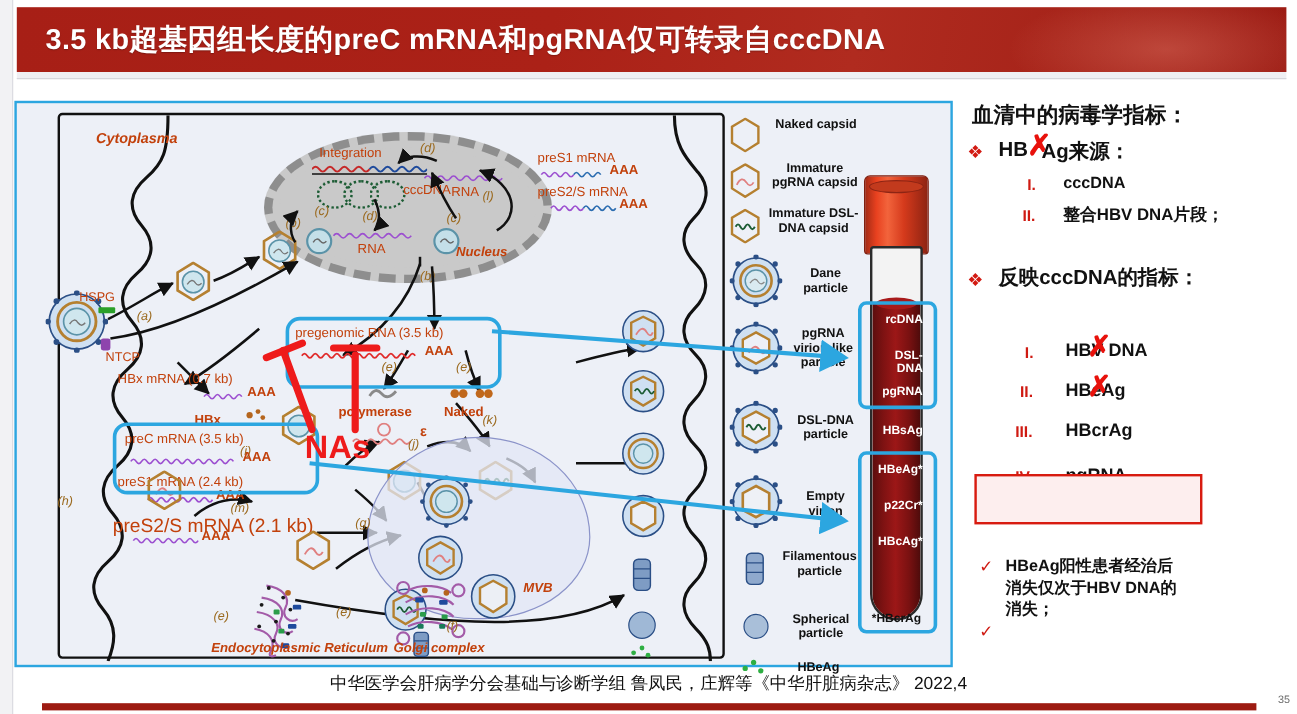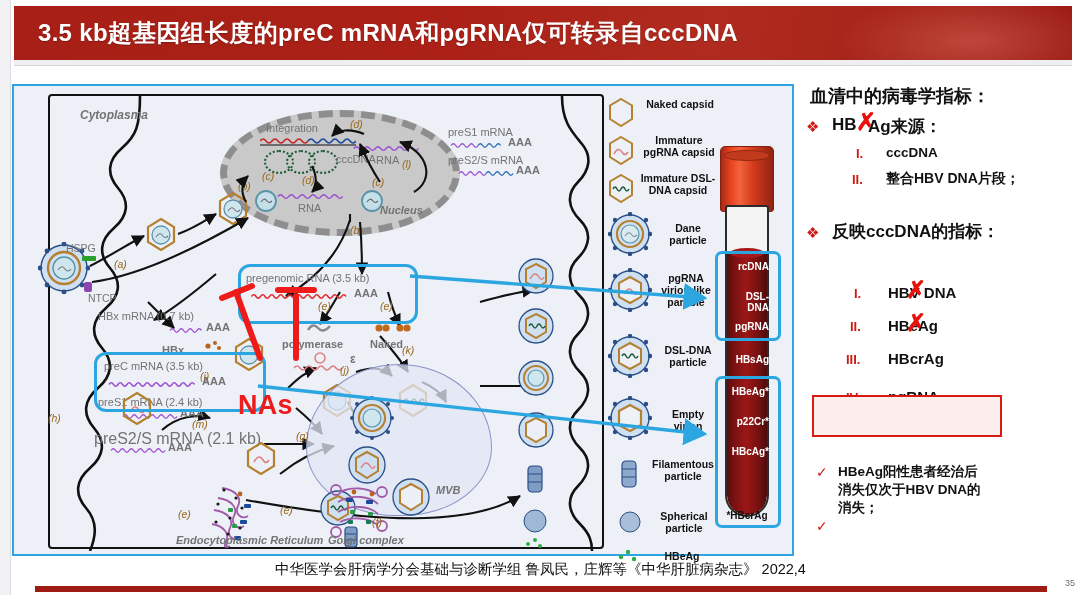--- a/index.html
+++ b/index.html
@@ -32,21 +32,21 @@
   
   .diagram{
     position:absolute;left:12px;top:84px;width:782px;height:472px;
     background:#edf0f7;border:2px solid #2ca6e0;box-sizing:border-box;
   }
   .dg-inner{
     position:absolute;left:34px;top:8px;width:556px;height:455px;
     border:2.5px solid #111;border-radius:4px;
     background:#edf0f7;box-sizing:border-box;
   }
-  .lbl{position:absolute;color:#737373;font-size:10.5px;white-space:nowrap;}
+  .lbl{position:absolute;color:#c2410c;font-size:10.5px;white-space:nowrap;}
   .lbl-it{font-style:italic;font-weight:bold;}
   .lbl-b{font-weight:bold;}
   .step{position:absolute;color:#9b6a1f;font-size:10.5px;font-style:italic;white-space:nowrap;}
   
   .nucleus{
     position:absolute;left:170px;top:14px;width:240px;height:126px;
     border-radius:50%;background:#c9c9c9;
     border:7px dashed #8e8e8e;box-sizing:border-box;
   }
   .nucleus-in{
@@ -534,21 +534,21 @@
     <div class="lbl lbl-b" style="left:304px;top:191px;font-size:11px;">AAA</div>
 
     <div class="callout" style="left:44px;top:256px;width:166px;height:54px;"></div>
     <div class="lbl" style="left:54px;top:264px;font-size:11px;">preC mRNA (3.5 kb)</div>
     <svg class="rna" style="left:54px;top:284px;width:100px;" viewBox="0 0 100 10">
       <path d="M0,5 q2.5,-4 5,0 t5,0 t5,0 t5,0 t5,0 t5,0 t5,0 t5,0 t5,0 t5,0 t5,0 t5,0 t5,0 t5,0 t5,0 t5,0 t5,0 t5,0 t5,0" fill="none" stroke="#9c4fd0" stroke-width="1.6"></path>
     </svg>
     <div class="lbl lbl-b" style="left:152px;top:279px;font-size:11px;">AAA</div>
 
     
-    <div class="nas" style="left:188px;top:262px;margin-top:32px;">NAs</div>
+    <div class="nas" style="left:204px;top:262px;">NAs</div>
     <svg style="position:absolute;left:160px;top:186px;width:150px;height:86px;pointer-events:none;" viewBox="0 0 150 86">
       <g stroke="#ee1b1b" stroke-width="6" fill="none" stroke-linecap="round">
         <path d="M50,76 L26,10"></path>
         <path d="M12,16 L42,4"></path>
         <path d="M86,76 L86,14"></path>
         <path d="M68,8 L104,8"></path>
       </g>
     </svg>
   </div>
 

